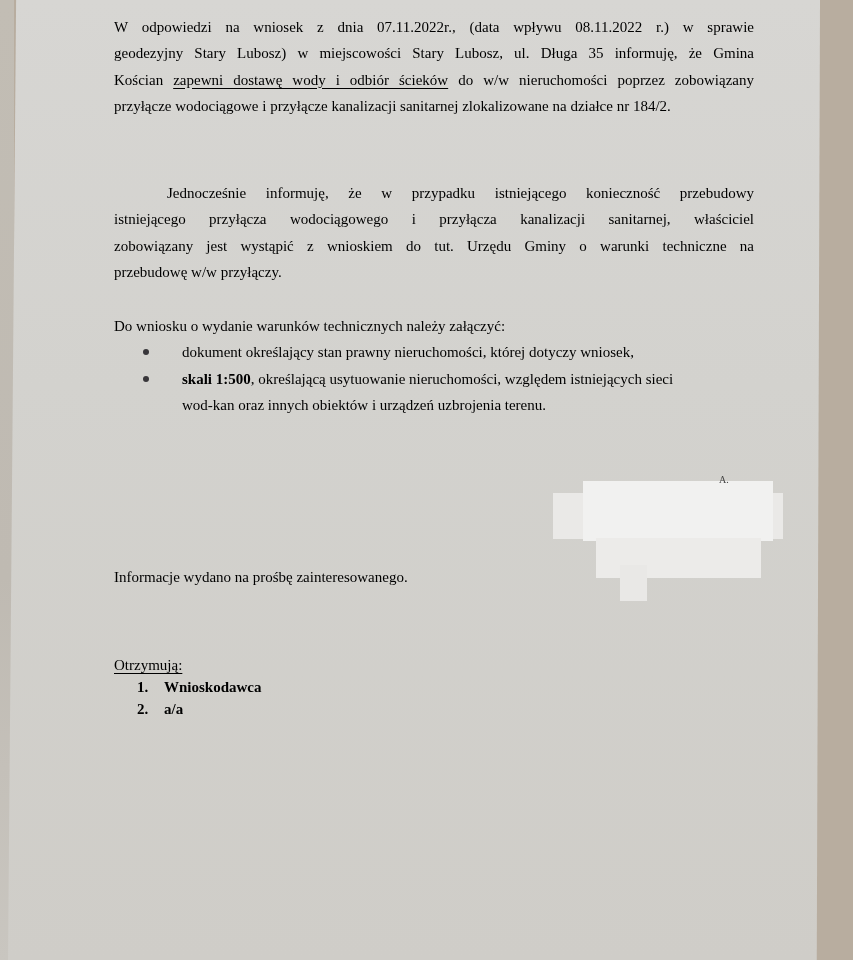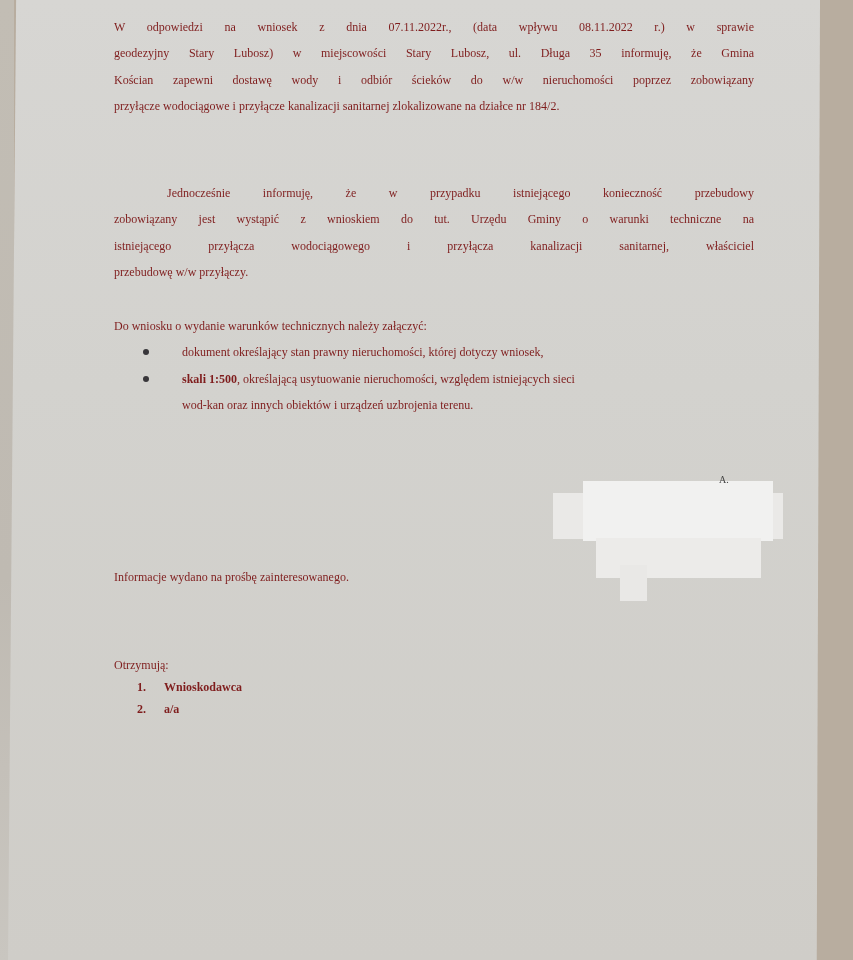--- a/index.html
+++ b/index.html
@@ -11,28 +11,28 @@
   .bg-left {
     position:absolute; left:0; top:0; width:14px; height:960px;
     background:linear-gradient(180deg,#c2bdb4 0%,#bfbab2 60%,#c9c6c0 100%);
   }
   .paper {
     position:absolute; left:8px; top:0; width:812px; height:960px;
     background:linear-gradient(180deg,#d7d6d3 0%,#d3d2ce 40%,#cfcdc8 100%);
     clip-path:polygon(1% 0, 100% 0, 99.6% 100%, 0 100%);
   }
   .text {
-    position:absolute; color:#7f1d1d; font-size:12px; line-height:26.3px;
+    position:absolute; color:#000000; font-size:15px; line-height:26.3px;
   }
   .para1 { left:114px; top:14px; width:640px; text-align:justify; }
   .para2 { left:114px; top:180px; width:640px; text-align:justify; }
   .indent { text-indent:53px; }
   .jline { display:block; text-align:justify; text-align-last:justify; }
   .lline { display:block; text-align:left; }
-  .u { text-underline-offset:3px; }
+  .u { text-decoration:underline; text-underline-offset:3px; }
   .para3 { left:114px; top:313px; width:660px; }
   .bullets { list-style:none; margin:0; padding:0; }
   .bullets li { position:relative; padding-left:39px; margin-left:29px; width:600px; }
   .bullets li .dot {
     position:absolute; left:0; top:10px; width:6px; height:6px; border-radius:50%; background:#38363a;
   }
   b { font-weight:bold; }
   .info { left:114px; top:564px; }
   .recip { left:114px; top:654px; line-height:22px; }
   .recip ol { margin:0; padding:0; list-style:none; }
@@ -49,22 +49,22 @@
 
 <div class="text para1">
   <span class="jline">W odpowiedzi na wniosek z dnia 07.11.2022r., (data wpływu 08.11.2022 r.) w sprawie</span>
   <span class="jline">geodezyjny Stary Lubosz) w miejscowości Stary Lubosz, ul. Długa 35 informuję, że Gmina</span>
   <span class="jline"><span>Kościan </span><span class="u">zapewni dostawę wody i odbiór ścieków</span><span> do w/w nieruchomości poprzez zobowiązany</span></span>
   <span class="lline">przyłącze wodociągowe i przyłącze kanalizacji sanitarnej zlokalizowane na działce nr 184/2.</span>
 </div>
 
 <div class="text para2">
   <span class="jline indent" style="padding-left:53px;text-indent:0;">Jednocześnie informuję, że w przypadku istniejącego konieczność przebudowy</span>
+  <span class="jline">istniejącego przyłącza wodociągowego i przyłącza kanalizacji sanitarnej, właściciel</span>
   <span class="jline">zobowiązany jest wystąpić z wnioskiem do tut. Urzędu Gminy o warunki techniczne na</span>
-  <span class="jline">istniejącego przyłącza wodociągowego i przyłącza kanalizacji sanitarnej, właściciel</span>
   <span class="lline">przebudowę w/w przyłączy.</span>
 </div>
 
 <div class="text para3">
   <div>Do wniosku o wydanie warunków technicznych należy załączyć:</div>
   <ul class="bullets">
     <li>
       <span class="dot"></span>
       <span>dokument określający stan prawny nieruchomości, której dotyczy wniosek,</span>
     </li>

